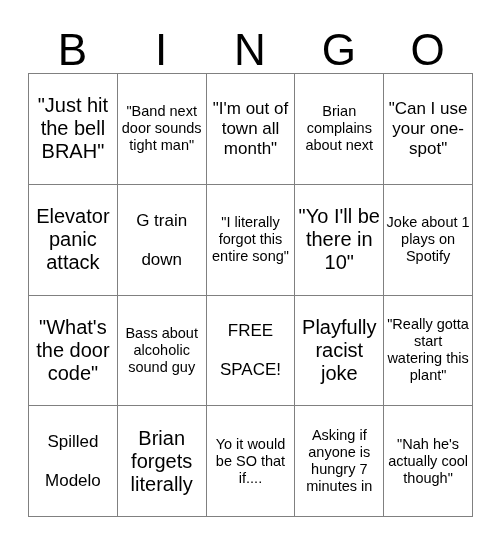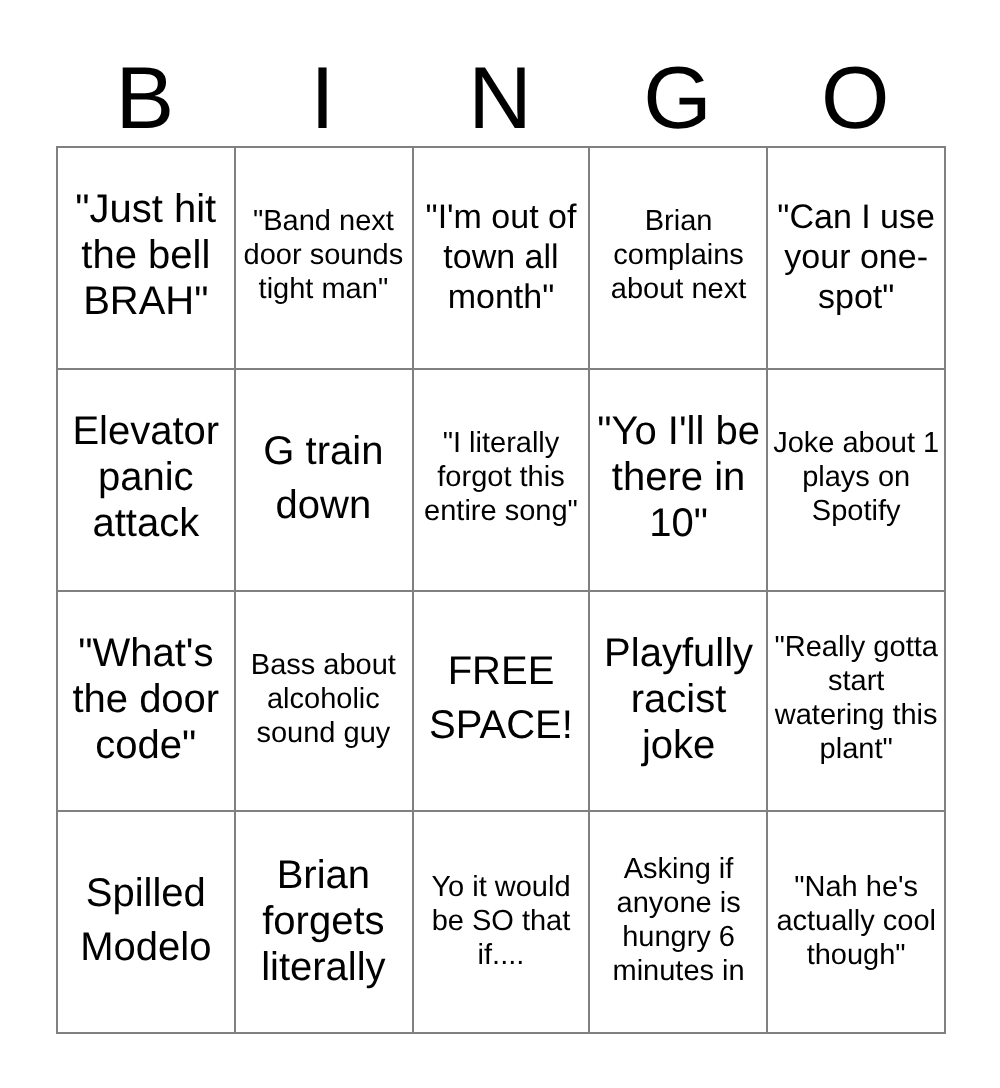--- a/index.html
+++ b/index.html
@@ -53,21 +53,21 @@
     height: 88.8px;
     text-align: center;
     vertical-align: middle;
     padding: 1px 2px;
     box-sizing: border-box;
     overflow: hidden;
     word-wrap: break-word;
     font-weight: 400;
   }
   
-  .fs-xl { font-size: 20px; line-height: 27px; }
+  .fs-xl { font-size: 17px; line-height: 39px; }
   .fs-lg { font-size: 20px; line-height: 23px; }
   .fs-md { font-size: 17px; line-height: 20px; }
   .fs-sm { font-size: 14.5px; line-height: 17px; }
   .fs-xs { font-size: 13px; line-height: 15.5px; }
 </style>
 </head>
 <body>
 
 <div class="card">
 
@@ -99,19 +99,19 @@
         <td class="fs-lg">"What's the door code"</td>
         <td class="fs-sm">Bass about alcoholic sound guy</td>
         <td class="fs-xl">FREE SPACE!</td>
         <td class="fs-lg">Playfully racist joke</td>
         <td class="fs-sm">"Really gotta start watering this plant"</td>
       </tr>
       <tr>
         <td class="fs-xl">Spilled Modelo</td>
         <td class="fs-lg">Brian forgets literally</td>
         <td class="fs-sm">Yo it would be SO that if....</td>
-        <td class="fs-sm">Asking if anyone is hungry 6 minutes in</td>
+        <td class="fs-sm">Asking if anyone is hungry 7 minutes in</td>
         <td class="fs-sm">"Nah he's actually cool though"</td>
       </tr>
     </tbody>
   </table>
 
 </div>
 
 </body></html>

